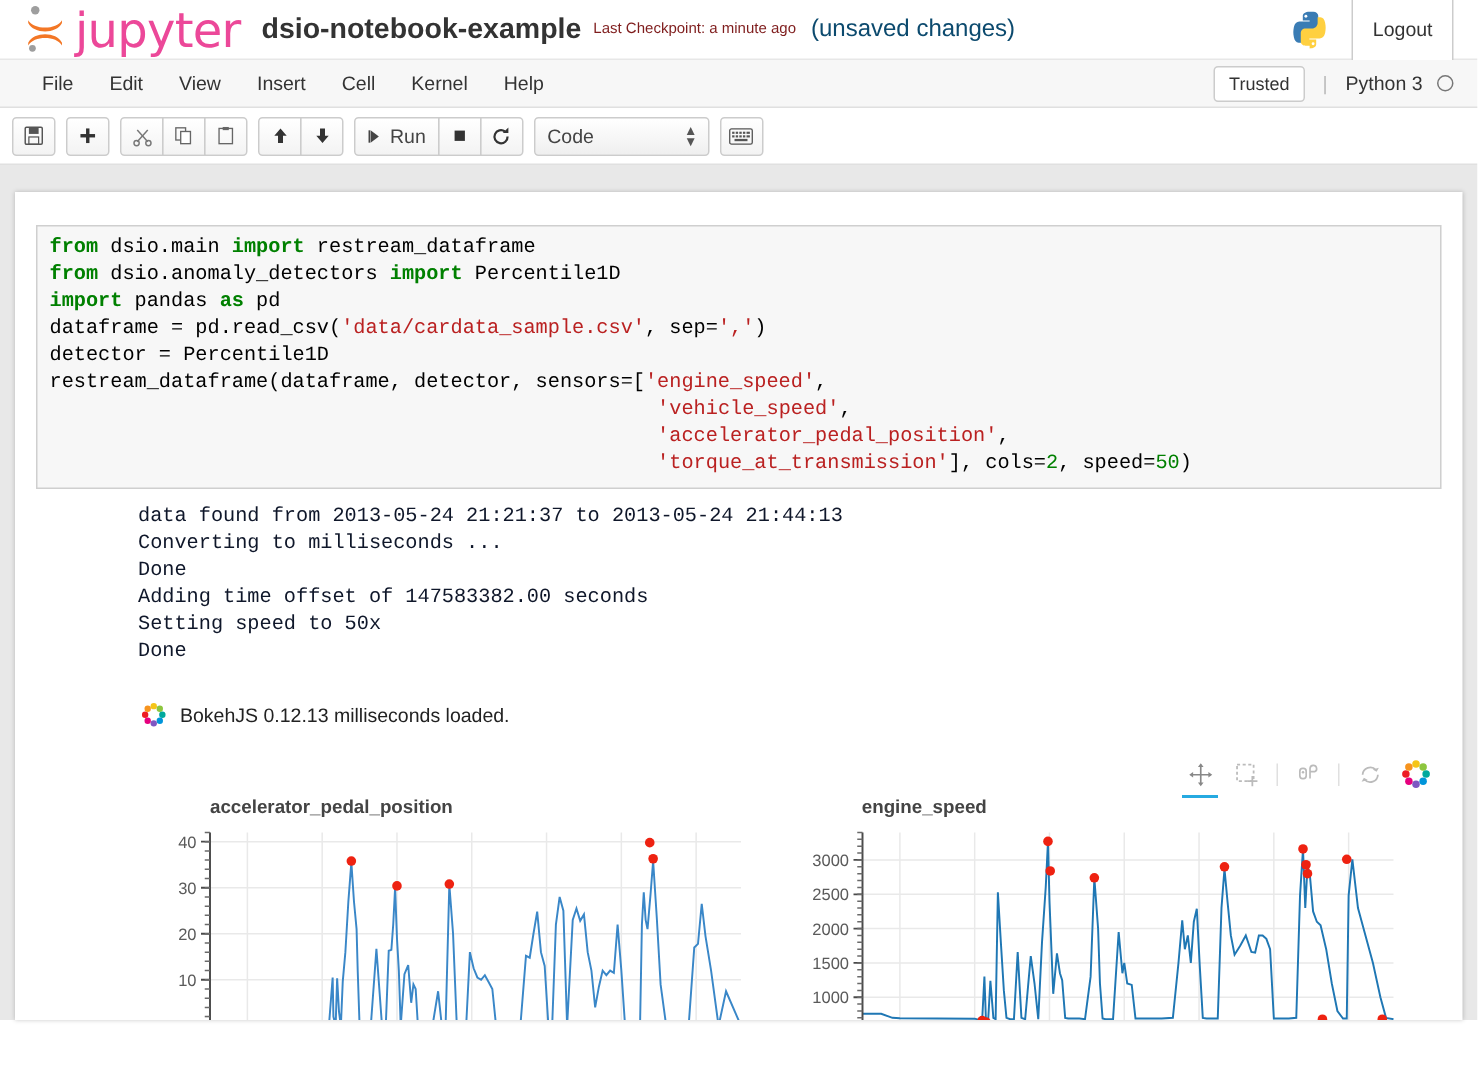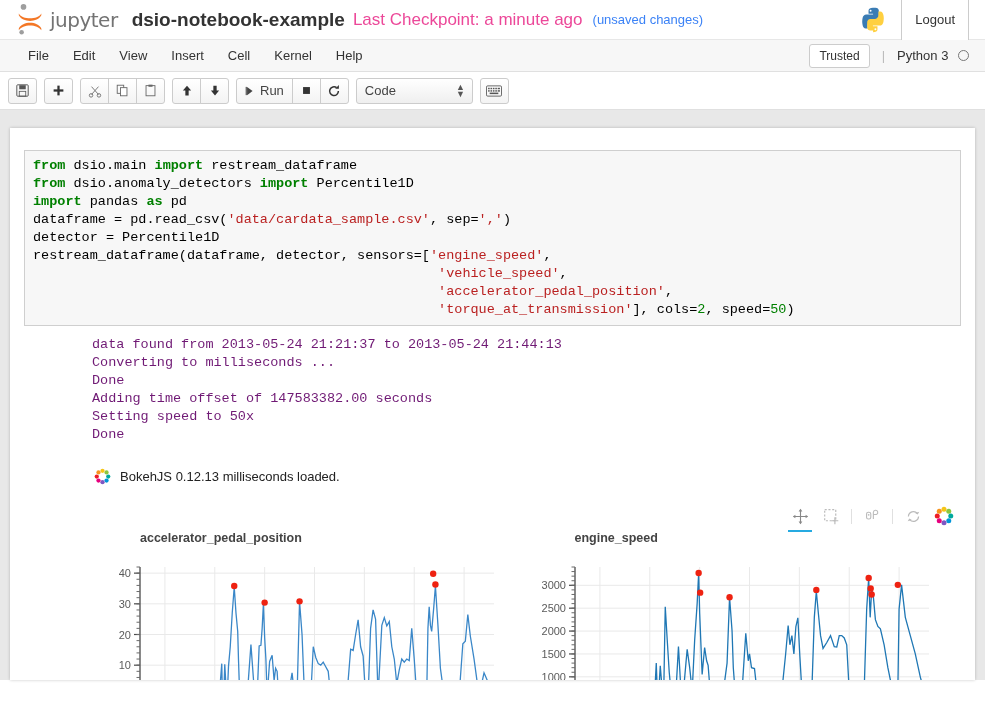--- a/index.html
+++ b/index.html
@@ -21,34 +21,34 @@
     background: #fff;
     border-bottom: 1px solid #e7e7e7;
     padding: 0 16px;
     display: flex;
     align-items: center;
   }
   .logo-wrap { display:flex; align-items:center; gap:4px; margin-right: 14px; }
   .jupyter-mark { width: 30px; height: 34px; position: relative; display:block; }
   .jupyter-word {
     font-family: "DejaVu Sans", sans-serif;
-    font-size: 20px;
-    color: #737373;
+    font-size: 32px;
+    color: #ec4899;
     letter-spacing: -0.5px;
     line-height: 1;
     font-weight: 400;
   }
   .nb-name {
     font-size: 19px;
     font-weight: bold;
     color: #333;
     margin-right: 8px;
   }
-  .checkpoint { font-size: 17px; color: #ec4899; }
-  .unsaved { font-size: 13px; color: #3b82f6; margin-left: 10px; }
+  .checkpoint { font-size: 10px; color: #7f1d1d; }
+  .unsaved { font-size: 16px; color: #0c4a6e; margin-left: 10px; }
   .header-right {
     margin-left: auto;
     display: flex;
     align-items: center;
     gap: 14px;
   }
   .py-logo { width: 28px; height: 28px; display:block; }
   .logout-btn {
     border: 1px solid #ccc;
     background: #fff;
@@ -192,21 +192,21 @@
   .kw { color:#008000; font-weight: bold; }
   .str { color:#ba2121; }
   .num { color:#008000; }
   .out-wrap { display:flex; padding: 10px 14px 0 14px; }
   .out-body {
     flex:1;
     font-family: "Liberation Mono", monospace;
     font-size: 13.5px;
     line-height: 18px;
     white-space: pre;
-    color:#701a75;
+    color:#0f172a;
   }
   .bokeh-load {
     display:flex; align-items:center; gap:9px;
     margin-top: 14px; margin-left: 2px;
     font-family: "Liberation Sans", sans-serif;
     font-size: 13px; color:#222;
   }
 
   
   .plots-wrap { padding: 0 14px 0 82px; margin-top: 16px; }
@@ -233,21 +233,21 @@
   .bk-div { width:1px; height:15px; background:#e0e0e0; margin:0 2px; }
 
   .plot-grid { display:flex; }
   .plot-col { width: 50%; position: relative; }
   .plot-title {
     font-family: "Liberation Sans", sans-serif;
     font-size: 12.5px;
     font-weight: bold;
     color: #444;
     margin-left: 48px;
-    margin-bottom: 16px;
+    margin-bottom: 4px;
   }
   svg.plot { display:block; }
   .axis-line { stroke:#4a4a4a; stroke-width:1.3; }
   .tick { stroke:#4a4a4a; stroke-width:1.2; }
   .minor-tick { stroke:#6a6a6a; stroke-width:1; }
   .grid-line { stroke:#e9e9e9; stroke-width:1; }
   .tick-label {
     font-family:"Liberation Sans", sans-serif;
     font-size:11px; fill:#5a5a5a;
   }

